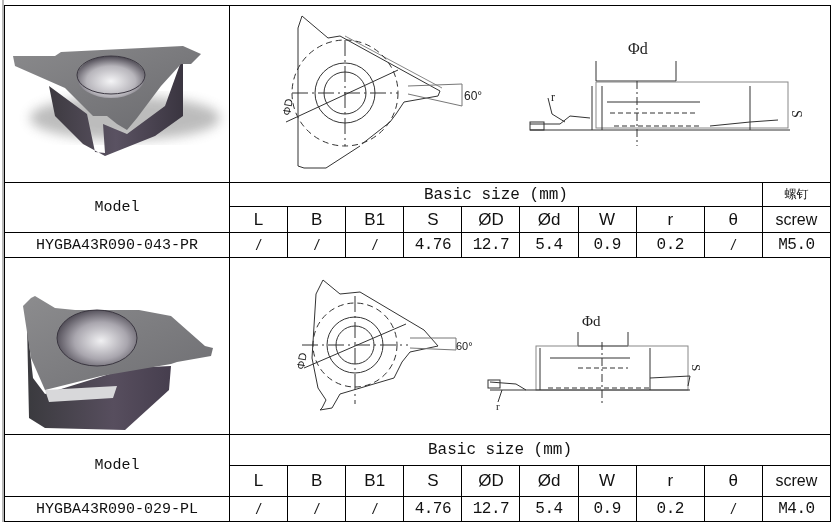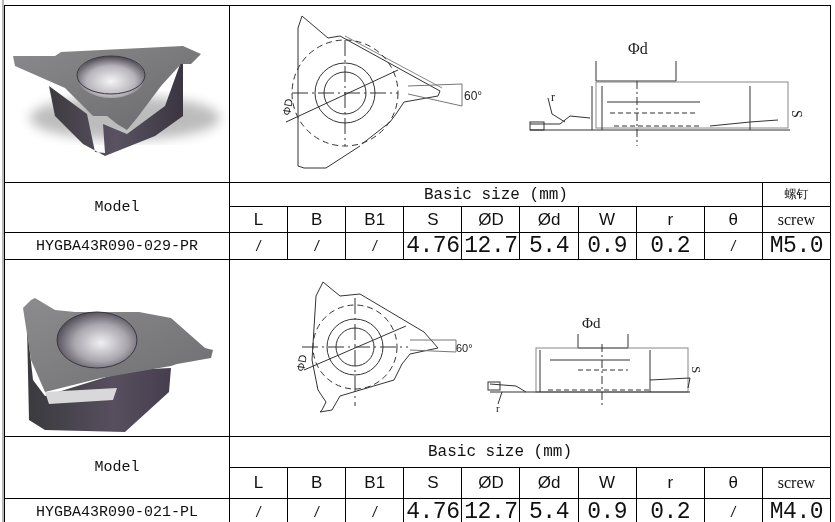--- a/index.html
+++ b/index.html
@@ -1,22 +1,22 @@
 <!DOCTYPE html>
 <html><head>
 <meta charset="utf-8">
 <style>
   html, body { margin:0; padding:0; background:#fff; }
   body { width:835px; height:522px; position:relative; overflow:hidden; font-family:"DejaVu Serif", serif; }
   .leftbar { position:absolute; left:2px; top:0; width:2px; height:522px; background:#b8b8b8; }
   table.spec { position:absolute; left:4px; top:5px; border-collapse:collapse; table-layout:fixed; }
   table.spec td { border:1px solid #000; padding:0; text-align:center; vertical-align:middle; color:#111; overflow:hidden; white-space:nowrap; }
-  .mono { font-family:Liberation Serif, serif; font-size:14px; letter-spacing:0px; }
+  .mono { font-family:Liberation Sans, sans-serif; font-size:14px; letter-spacing:0px; }
   .sans { font-family:"Liberation Sans", sans-serif; font-size:17px; }
-  .val { font-family:"Liberation Mono", "DejaVu Sans Mono", monospace; font-size:23px; letter-spacing:-0.5px; }
+  .val { font-family:"Liberation Mono", "DejaVu Sans Mono", monospace; font-size:16px; letter-spacing:-0.5px; }
   .slash { font-family:"Liberation Sans", sans-serif; font-size:14px; color:#444; font-style:italic; }
   .model-cell { font-family:"Liberation Mono", monospace; font-size:15px; }
   .basic { font-family:Liberation Mono, monospace; font-size:16px; }
   .screw-cn { font-family:"DejaVu Serif", serif; font-size:12px; }
   .imgcell { position:relative; }
   svg { display:block; }
 </style>
 </head>
 <body>
 
@@ -118,21 +118,21 @@
     <td class="sans">B1</td>
     <td class="sans">S</td>
     <td class="sans">ØD</td>
     <td class="sans">Ød</td>
     <td class="sans">W</td>
     <td class="sans">r</td>
     <td class="sans">θ</td>
     <td class="mono" style="font-size:16px">screw</td>
   </tr>
   <tr style="height:25px">
-    <td class="model-cell">HYGBA43R090-029-PR</td>
+    <td class="model-cell">HYGBA43R090-043-PR</td>
     <td class="slash">/</td>
     <td class="slash">/</td>
     <td class="slash">/</td>
     <td class="val">4.76</td>
     <td class="val">12.7</td>
     <td class="val">5.4</td>
     <td class="val">0.9</td>
     <td class="val">0.2</td>
     <td class="slash">/</td>
     <td class="val">M5.0</td>
@@ -210,21 +210,21 @@
     <td class="sans">B1</td>
     <td class="sans">S</td>
     <td class="sans">ØD</td>
     <td class="sans">Ød</td>
     <td class="sans">W</td>
     <td class="sans">r</td>
     <td class="sans">θ</td>
     <td class="mono" style="font-size:16px">screw</td>
   </tr>
   <tr style="height:25px">
-    <td class="model-cell">HYGBA43R090-021-PL</td>
+    <td class="model-cell">HYGBA43R090-029-PL</td>
     <td class="slash">/</td>
     <td class="slash">/</td>
     <td class="slash">/</td>
     <td class="val">4.76</td>
     <td class="val">12.7</td>
     <td class="val">5.4</td>
     <td class="val">0.9</td>
     <td class="val">0.2</td>
     <td class="slash">/</td>
     <td class="val">M4.0</td>

